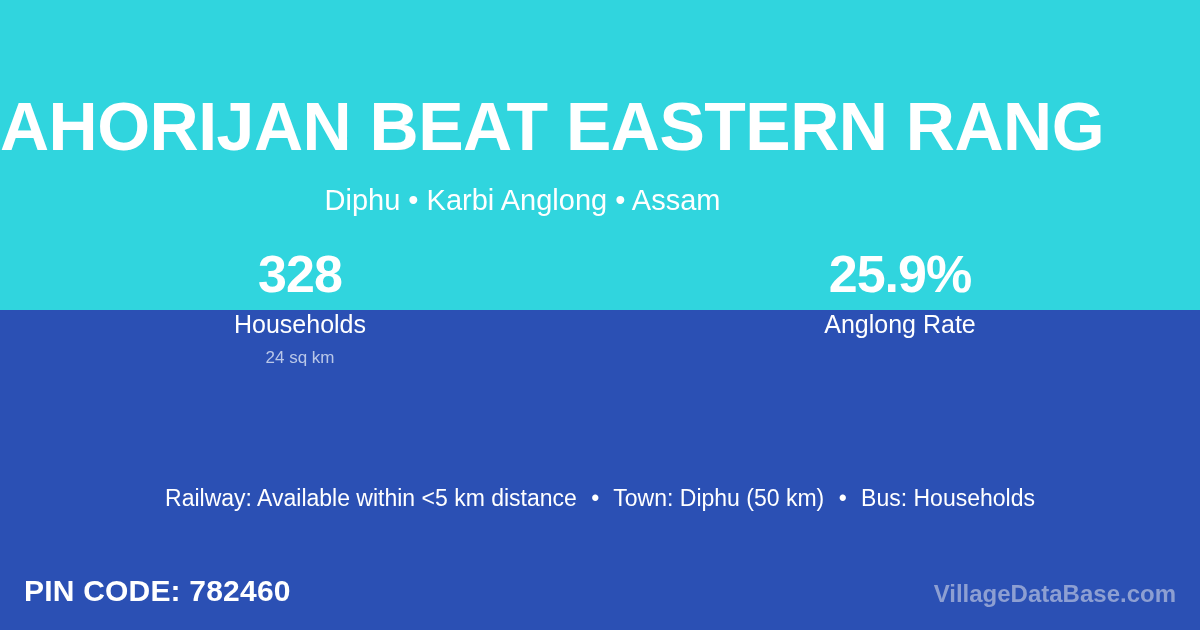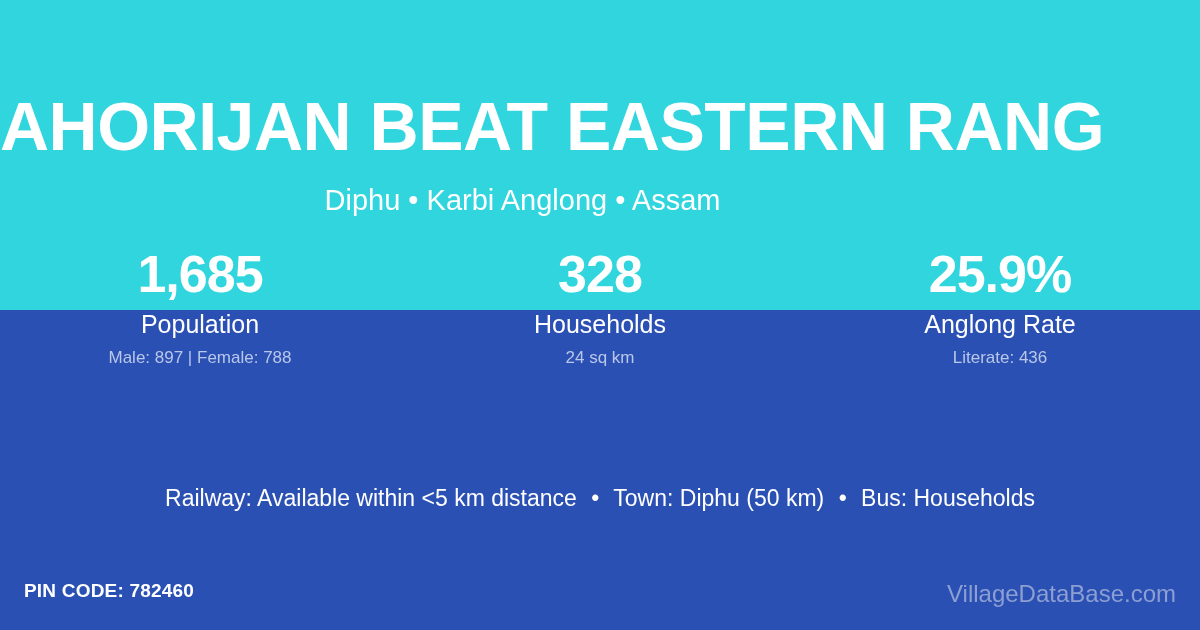--- a/index.html
+++ b/index.html
@@ -98,63 +98,57 @@
   }
   .amenities .sep {
     color: #ffffff;
     padding: 0 8px;
   }
   .pincode {
     position: absolute;
     left: 24px;
     top: 574px;
     color: #ffffff;
-    font-size: 19px;
+    font-size: 30px;
     font-weight: bold;
     line-height: 34px;
     letter-spacing: 0.2px;
   }
   .brand {
     position: absolute;
     right: 24px;
     top: 578px;
     color: #8d9fd2;
     font-size: 24px;
-    font-weight: normal;
+    font-weight: bold;
     line-height: 32px;
   }
 </style>
 </head>
 <body>
 
 <div class="card">
 
   <div class="teal-band"></div>
 
   <div class="title">AHORIJAN BEAT EASTERN RANG</div>
   <div class="subtitle">Diphu  •  Karbi Anglong  •  Assam</div>
 
   <div class="stats">
 
-    <div class="stat">
-      <div class="stat-value">1,685</div>
-      <div class="stat-label">Population</div>
-      <div class="stat-sub">Male: 897 | Female: 788</div>
-    </div>
 
     <div class="stat">
       <div class="stat-value">328</div>
       <div class="stat-label">Households</div>
       <div class="stat-sub">24 sq km</div>
     </div>
 
     <div class="stat">
       <div class="stat-value">25.9%</div>
       <div class="stat-label">Anglong Rate</div>
-      <div class="stat-sub">Literate: 436</div>
     </div>
 
   </div>
 
   <div class="amenities">
     <span>Railway: Available within &lt;5 km distance</span>
     <span class="sep">•</span>
     <span>Town: Diphu (50 km)</span>
     <span class="sep">•</span>
     <span>Bus: Households</span>

